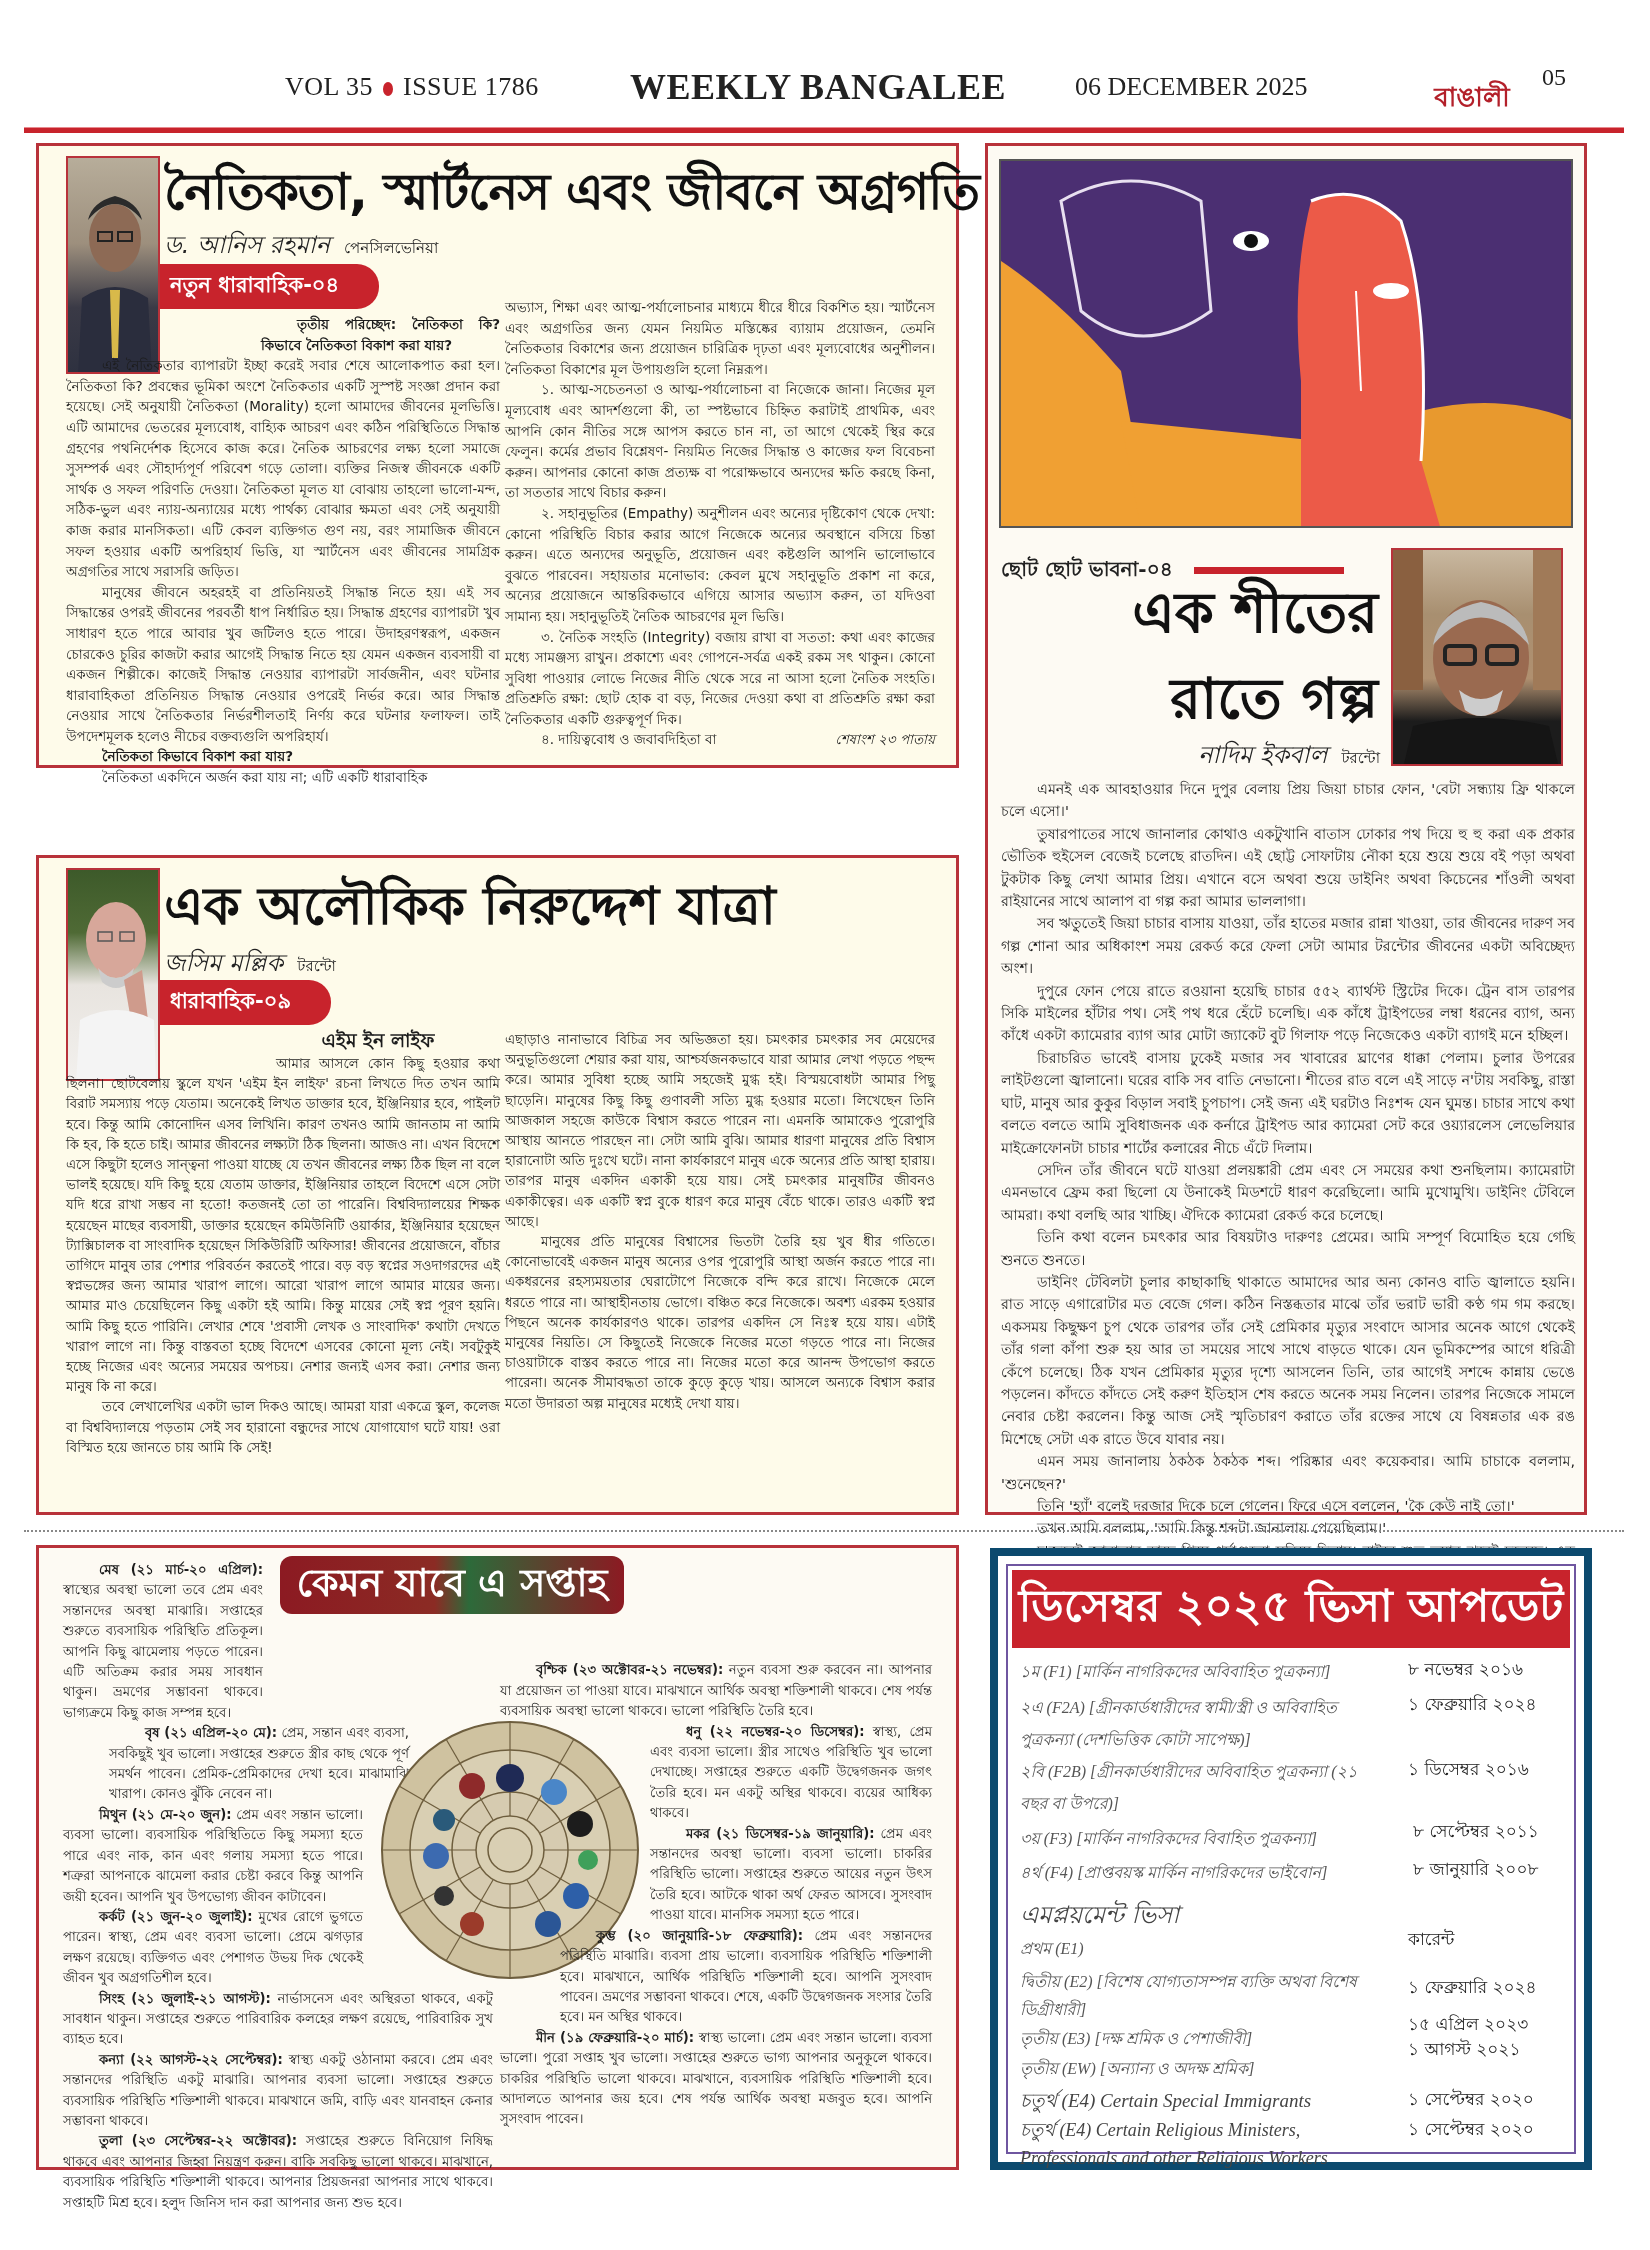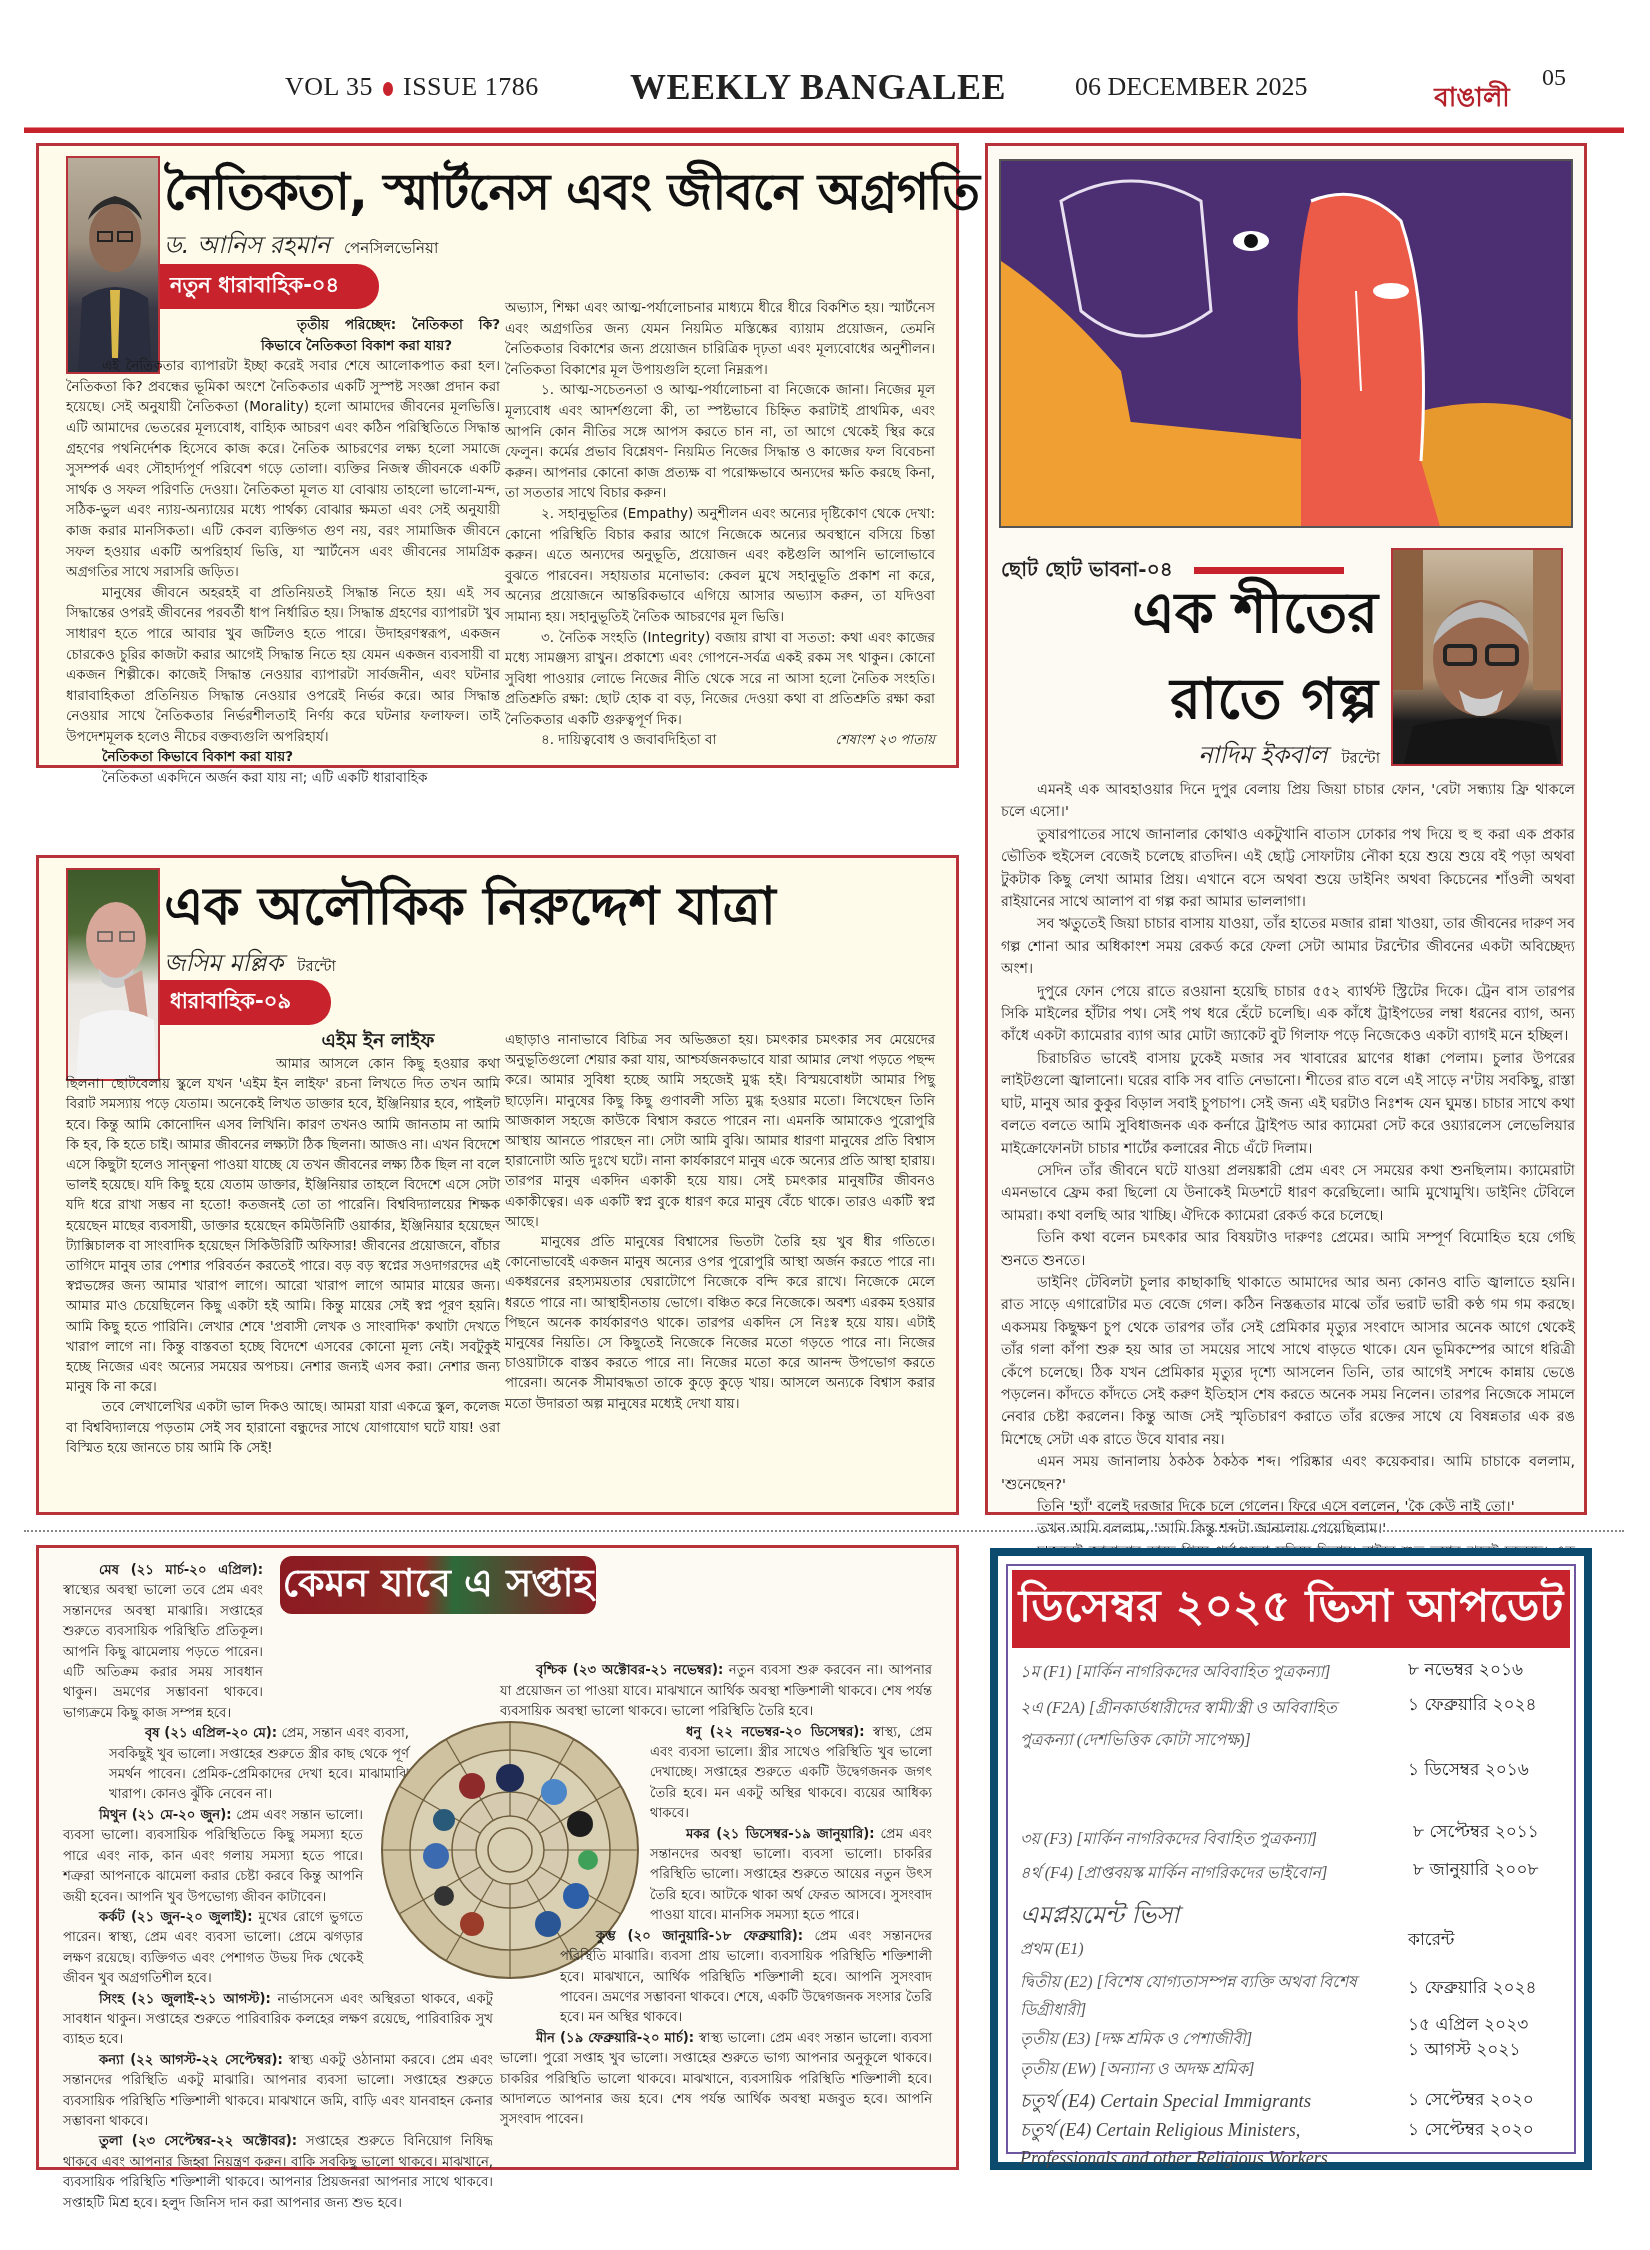--- a/index.html
+++ b/index.html
@@ -19,21 +19,21 @@
   .headline { position: absolute; font-family: "DejaVu Sans", sans-serif; font-weight: bold; color: #111; white-space: nowrap; }
   .byline { position: absolute; font-family: "DejaVu Sans", sans-serif; font-style: italic; color: #222; white-space: nowrap; }
   .byline .loc { font-style: normal; font-size: 15px; margin-left: 14px; }
   .series-tag { position: absolute; background: #c8232c; color: #fff; font-weight: bold; font-family: "DejaVu Sans", sans-serif; border-radius: 0 22px 22px 0; padding: 5px 40px 5px 10px; white-space: nowrap; }
   .col { position: absolute; font-family: "DejaVu Sans", sans-serif; font-size: 13.5px; line-height: 20.6px; text-align: justify; color: #1c1c1c; }
   .col p { text-indent: 36px; }
   .col p.noi { text-indent: 0; }
   .col .sub { font-weight: bold; }
   .cont { display: block; text-align: right; font-style: italic; }
 
-  .zodiac-title { position: absolute; left: 280px; top: 1556px; width: 316px; height: 58px; border-radius: 12px; background: linear-gradient(90deg, #8c1a22 0%, #8b2b24 45%, #2d6a3a 55%, #8c1a22 100%); color: #fff; font-size: 38px; font-weight: bold; display: flex; align-items: center; justify-content: center; font-family: "DejaVu Sans", sans-serif; }
+  .zodiac-title { position: absolute; left: 280px; top: 1556px; width: 344px; height: 58px; border-radius: 12px; background: linear-gradient(90deg, #8c1a22 0%, #8b2b24 45%, #2d6a3a 55%, #8c1a22 100%); color: #fff; font-size: 38px; font-weight: bold; display: flex; align-items: center; justify-content: center; font-family: "DejaVu Sans", sans-serif; }
   .zodiac-wheel { position: absolute; left: 380px; top: 1720px; width: 260px; height: 260px; }
   .visa-outer { position: absolute; left: 990px; top: 1548px; width: 602px; height: 622px; border: 8px solid #0c4a6e; background: #fff; }
   .visa-inner { position: absolute; left: 8px; top: 8px; right: 8px; bottom: 8px; border: 2px solid #6f56a0; }
   .visa-head { position: absolute; left: 14px; top: 14px; right: 14px; height: 78px; background: #c8232c; color: #fff; font-size: 44px; font-weight: bold; display: flex; align-items: center; justify-content: center; font-family: "DejaVu Sans", sans-serif; }
   .visa-row { position: absolute; left: 22px; font-family: "Liberation Serif", serif; font-style: italic; font-size: 16px; color: #555; white-space: nowrap; }
   .visa-date { position: absolute; font-family: "DejaVu Sans", sans-serif; font-size: 17px; color: #222; white-space: nowrap; }
   .visa-section { position: absolute; left: 22px; font-family: "DejaVu Sans", sans-serif; font-style: italic; font-size: 24px; color: #444; }
 
   .dotted-sep { position: absolute; left: 24px; top: 1530px; width: 1600px; border-top: 2px dotted #888; }
 </style>
@@ -226,20 +226,21 @@
 <div class="visa-outer">
   <div class="visa-inner"></div>
   <div class="visa-head">ডিসেম্বর ২০২৫ ভিসা আপডেট</div>
 
   <div class="visa-row" style="top:103px;">১ম (F1) [মার্কিন নাগরিকদের অবিবাহিত পুত্রকন্যা]</div>
   <div class="visa-date" style="left:410px; top:100px;">৮ নভেম্বর ২০১৬</div>
 
   <div class="visa-row" style="top:136px; width:370px; white-space:normal; line-height:32px;">২এ (F2A) [গ্রীনকার্ডধারীদের স্বামী/স্ত্রী ও অবিবাহিত পুত্রকন্যা (দেশভিত্তিক কোটা সাপেক্ষ)]</div>
   <div class="visa-date" style="left:410px; top:135px;">১ ফেব্রুয়ারি ২০২৪</div>
 
+  <div class="visa-row" style="top:200px; width:340px; white-space:normal; line-height:32px;">২বি (F2B) [গ্রীনকার্ডধারীদের অবিবাহিত পুত্রকন্যা (২১ বছর বা উপরে)]</div>
   <div class="visa-date" style="left:410px; top:200px;">১ ডিসেম্বর ২০১৬</div>
 
   <div class="visa-row" style="top:270px;">৩য় (F3) [মার্কিন নাগরিকদের বিবাহিত পুত্রকন্যা]</div>
   <div class="visa-date" style="left:415px; top:262px;">৮ সেপ্টেম্বর ২০১১</div>
 
   <div class="visa-row" style="top:304px;">৪র্থ (F4) [প্রাপ্তবয়স্ক মার্কিন নাগরিকদের ভাইবোন]</div>
   <div class="visa-date" style="left:415px; top:300px;">৮ জানুয়ারি ২০০৮</div>
 
   <div class="visa-section" style="top:340px;">এমপ্লয়মেন্ট ভিসা</div>
 

